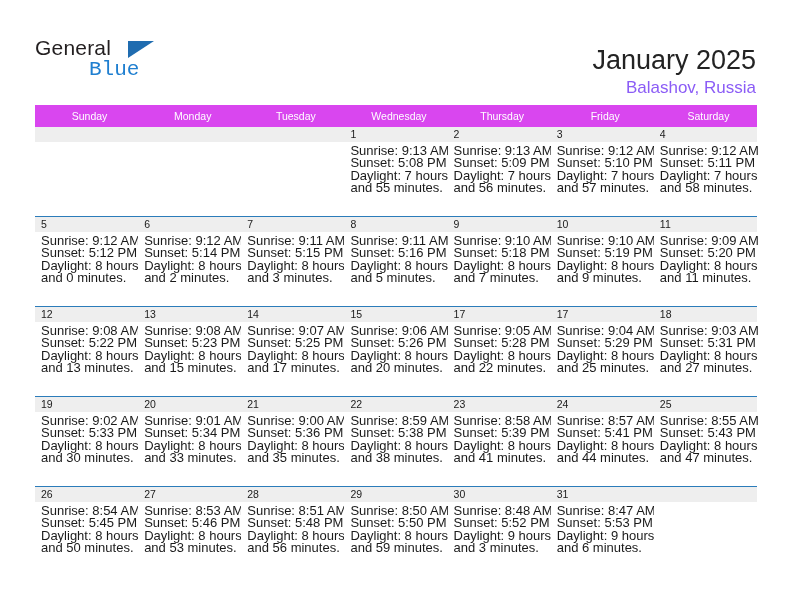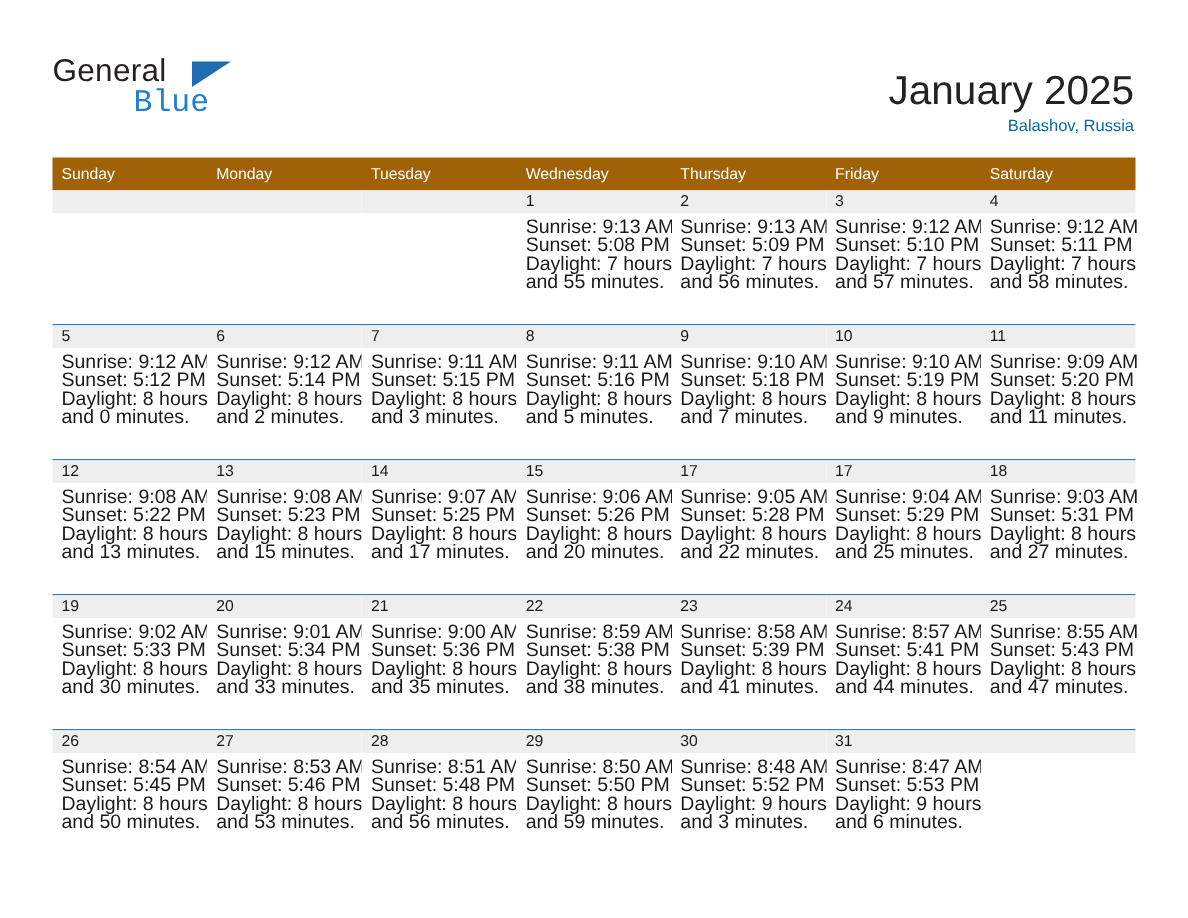--- a/index.html
+++ b/index.html
@@ -70,37 +70,38 @@
     color: #232323;
     text-align: right;
     white-space: nowrap;
     font-weight: normal;
     margin-top: 12px;
   }
   .subtitle {
     position: absolute;
     right: 36px;
     top: 78px;
-    font-size: 11px;
-    color: #0369a1;
+    font-size: 17px;
+    color: #8b5cf6;
     text-align: center;
     white-space: nowrap;
   }
 
   
   .calendar {
     position: absolute;
     left: 35px;
     top: 105px;
     width: 722px;
   }
   .weekday-row {
     display: flex;
     width: 722px;
-    background: #a16207;
+    background: #d946ef;
+    text-align: center;
   }
   .weekday-cell {
     width: 103.142px;
     box-sizing: border-box;
     padding: 4px 0 4px 6px;
     color: #ffffff;
     font-size: 10.5px;
     line-height: 14px;
     white-space: nowrap;
   }

